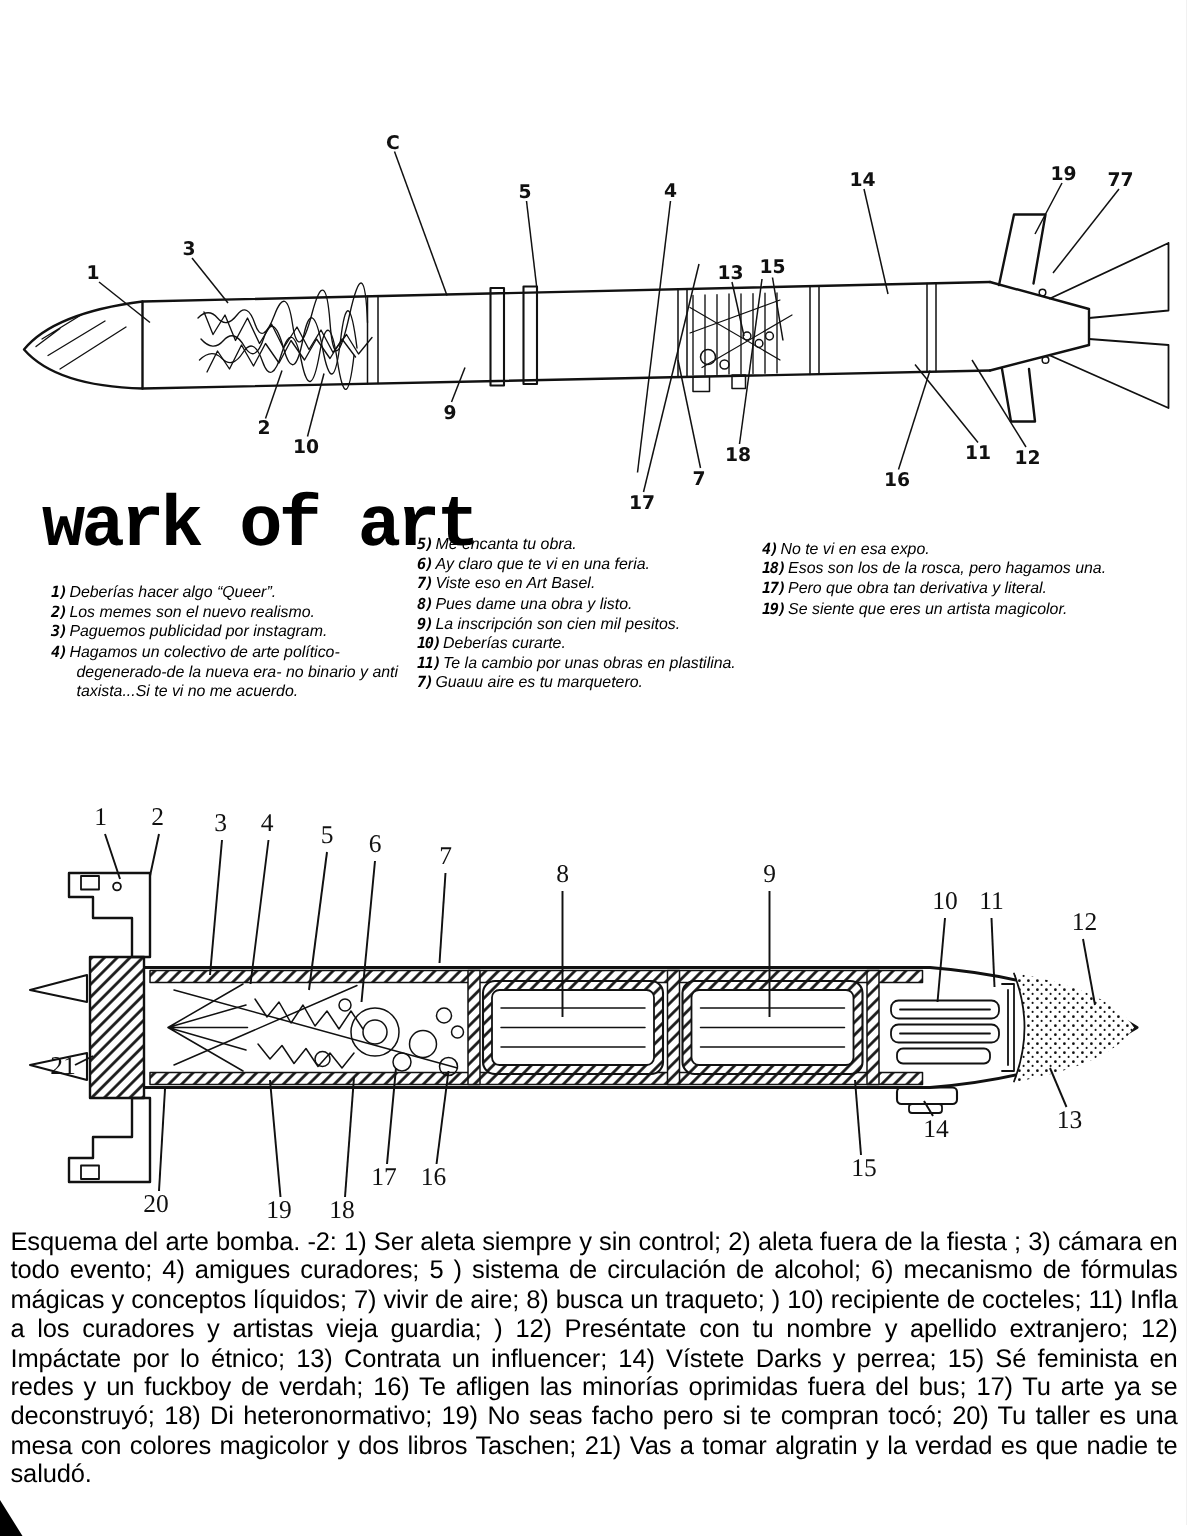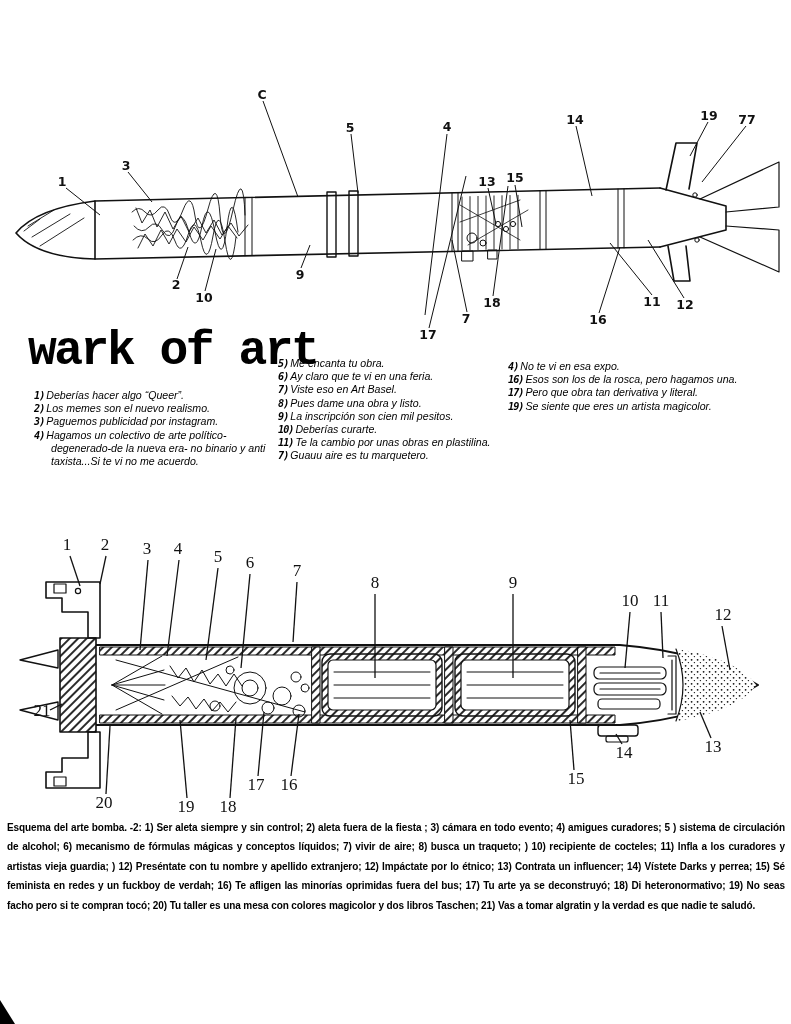--- a/index.html
+++ b/index.html
@@ -20,21 +20,21 @@
   .legend-col .item{margin:0;padding-left:17px;text-indent:-17px;}
   .legend-col .mk{
     font-family:"DejaVu Sans Mono",monospace;font-weight:bold;
     font-size:10.2px;letter-spacing:-1px;padding-right:2px;
   }
   .col-left{top:389px;left:34px;width:238px;}
   .col-middle{top:357px;left:278px;width:224px;}
   .col-right{top:360px;left:508px;width:278px;}
   .caption{
     position:absolute;top:818px;left:7px;width:778px;margin:0;
-    font-weight:bold;font-size:10px;line-height:19.4px;
+    font-weight:normal;font-size:17px;line-height:19.4px;
     text-align:justify;letter-spacing:-0.1px;
   }
   .tc{font-family:"DejaVu Sans",sans-serif;font-weight:bold;font-size:12.5px;fill:#111;text-anchor:middle;}
   .bc{font-family:"Liberation Serif",serif;font-size:17px;fill:#111;text-anchor:middle;}
   .corner-mark{
     position:absolute;left:0;bottom:0;width:0;height:0;
     border-left:15px solid #000;border-top:24px solid transparent;
   }
 </style>
 </head>
@@ -138,21 +138,21 @@
     <p class="item"><span class="mk">7)</span><span>Viste eso en Art Basel.</span></p>
     <p class="item"><span class="mk">8)</span><span>Pues dame una obra y listo.</span></p>
     <p class="item"><span class="mk">9)</span><span>La inscripción son cien mil pesitos.</span></p>
     <p class="item"><span class="mk">10)</span><span>Deberías curarte.</span></p>
     <p class="item"><span class="mk">11)</span><span>Te la cambio por unas obras en plastilina.</span></p>
     <p class="item"><span class="mk">7)</span><span>Guauu aire es tu marquetero.</span></p>
   </div>
 
   <div class="legend-col col-right">
     <p class="item"><span class="mk">4)</span><span>No te vi en esa expo.</span></p>
-    <p class="item"><span class="mk">16)</span><span>Esos son los de la rosca, pero hagamos una.</span></p>
+    <p class="item"><span class="mk">18)</span><span>Esos son los de la rosca, pero hagamos una.</span></p>
     <p class="item"><span class="mk">17)</span><span>Pero que obra tan derivativa y literal.</span></p>
     <p class="item"><span class="mk">19)</span><span>Se siente que eres un artista magicolor.</span></p>
   </div>
 
   <svg class="bottom-diagram" width="791" height="300" viewBox="0 0 791 300" xmlns="http://www.w3.org/2000/svg">
     <defs>
       <pattern id="hatchB" width="6" height="6" patternUnits="userSpaceOnUse" patternTransform="rotate(45)">
         <rect width="6" height="6" fill="#ffffff"></rect>
         <line x1="1" y1="0" x2="1" y2="6" stroke="#111" stroke-width="1.8"></line>
       </pattern>

